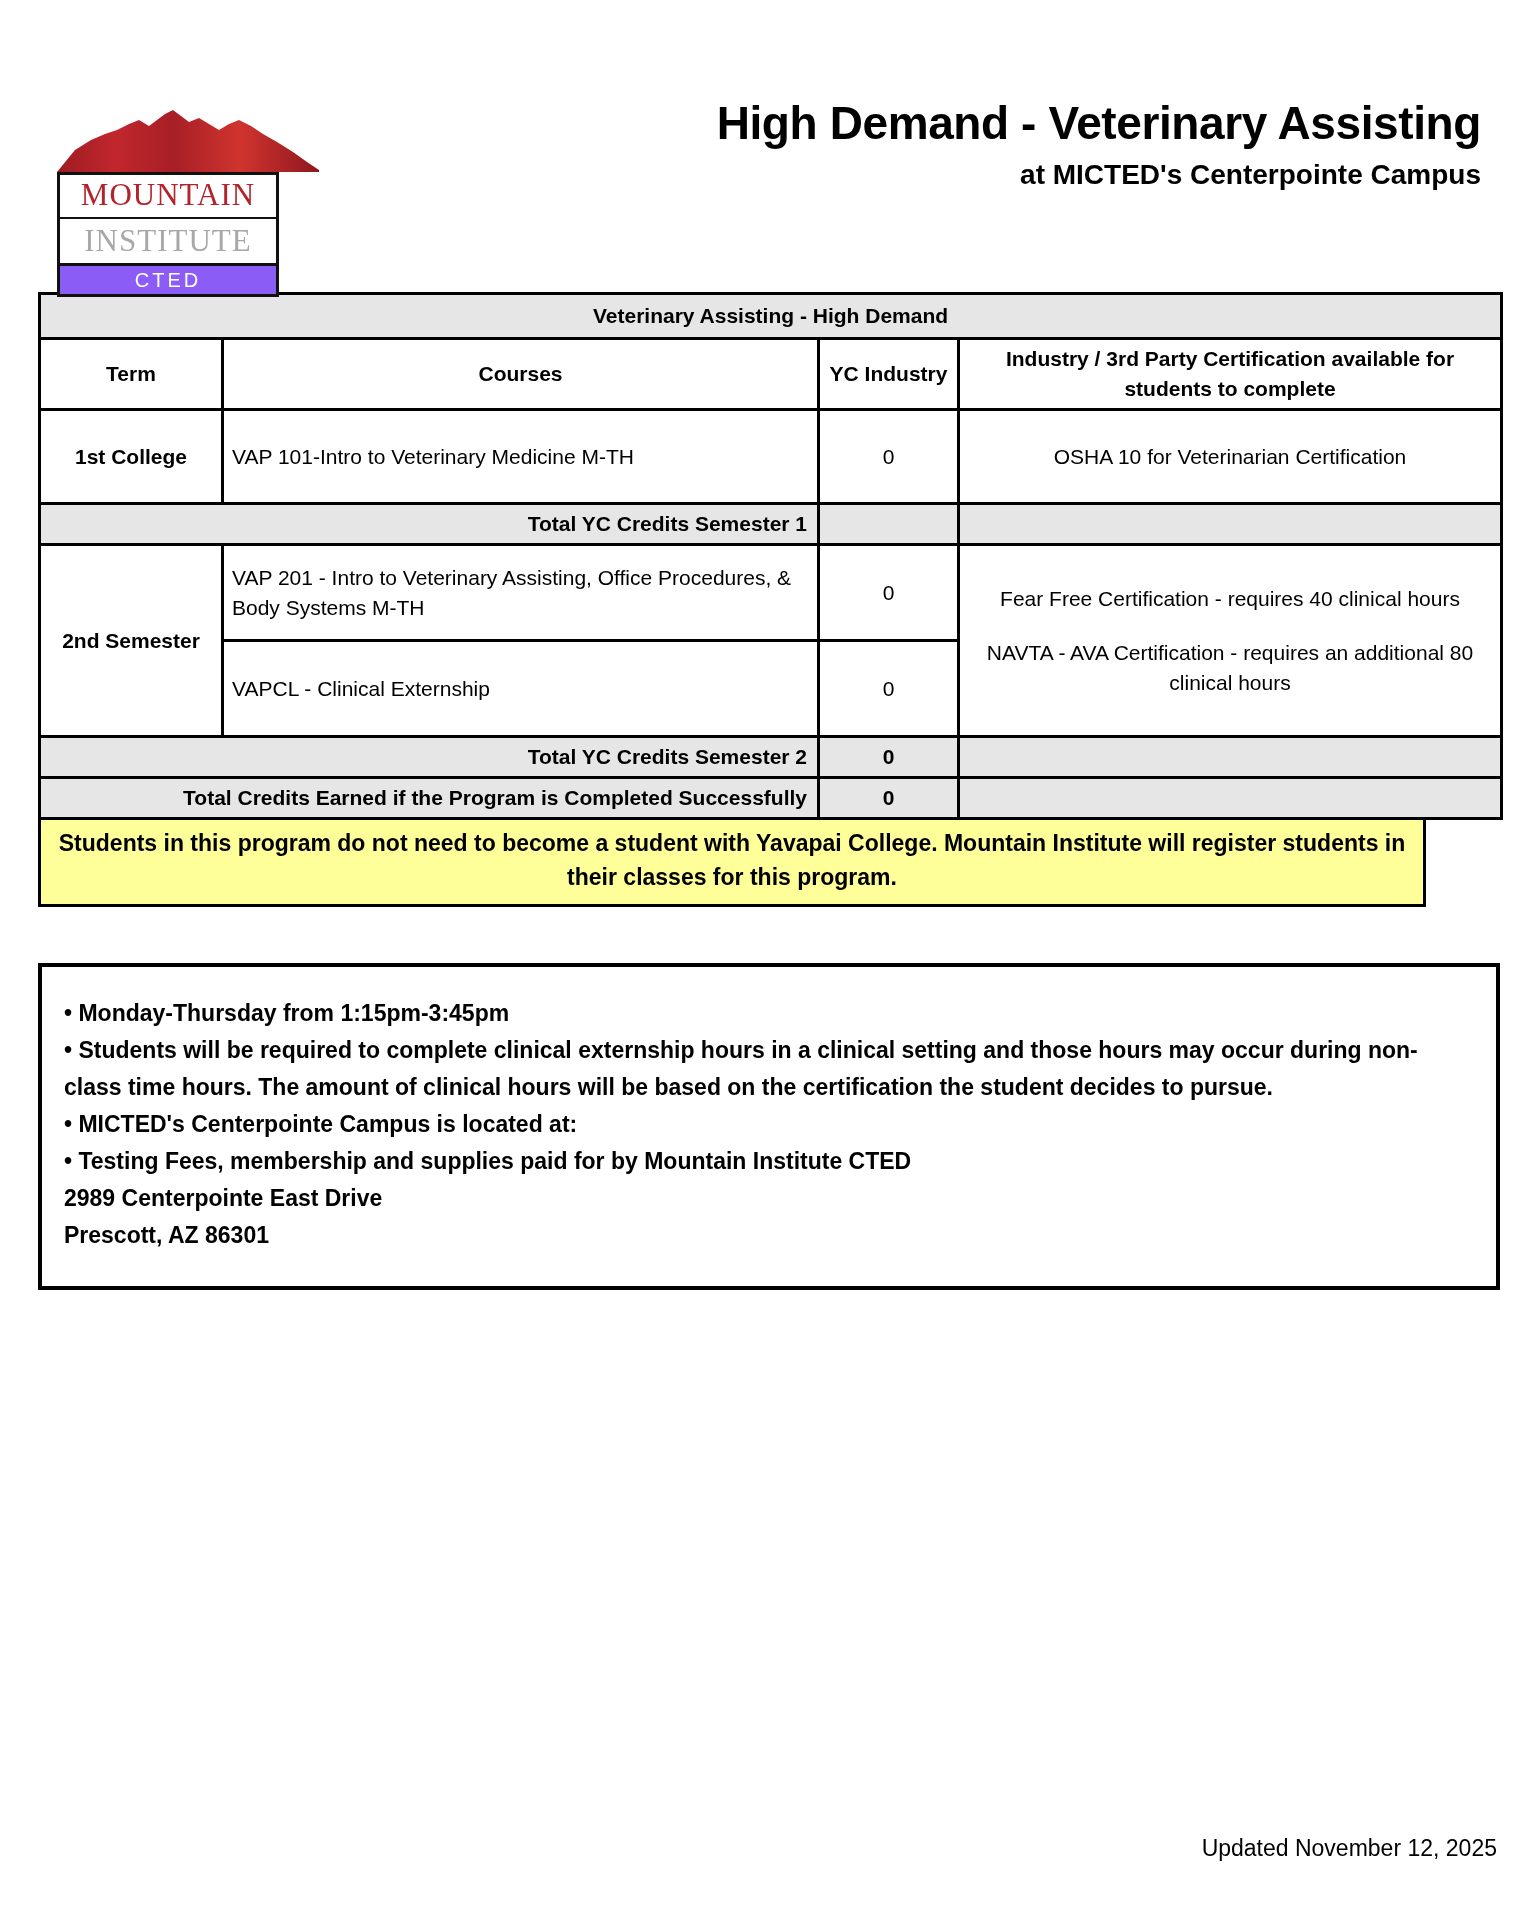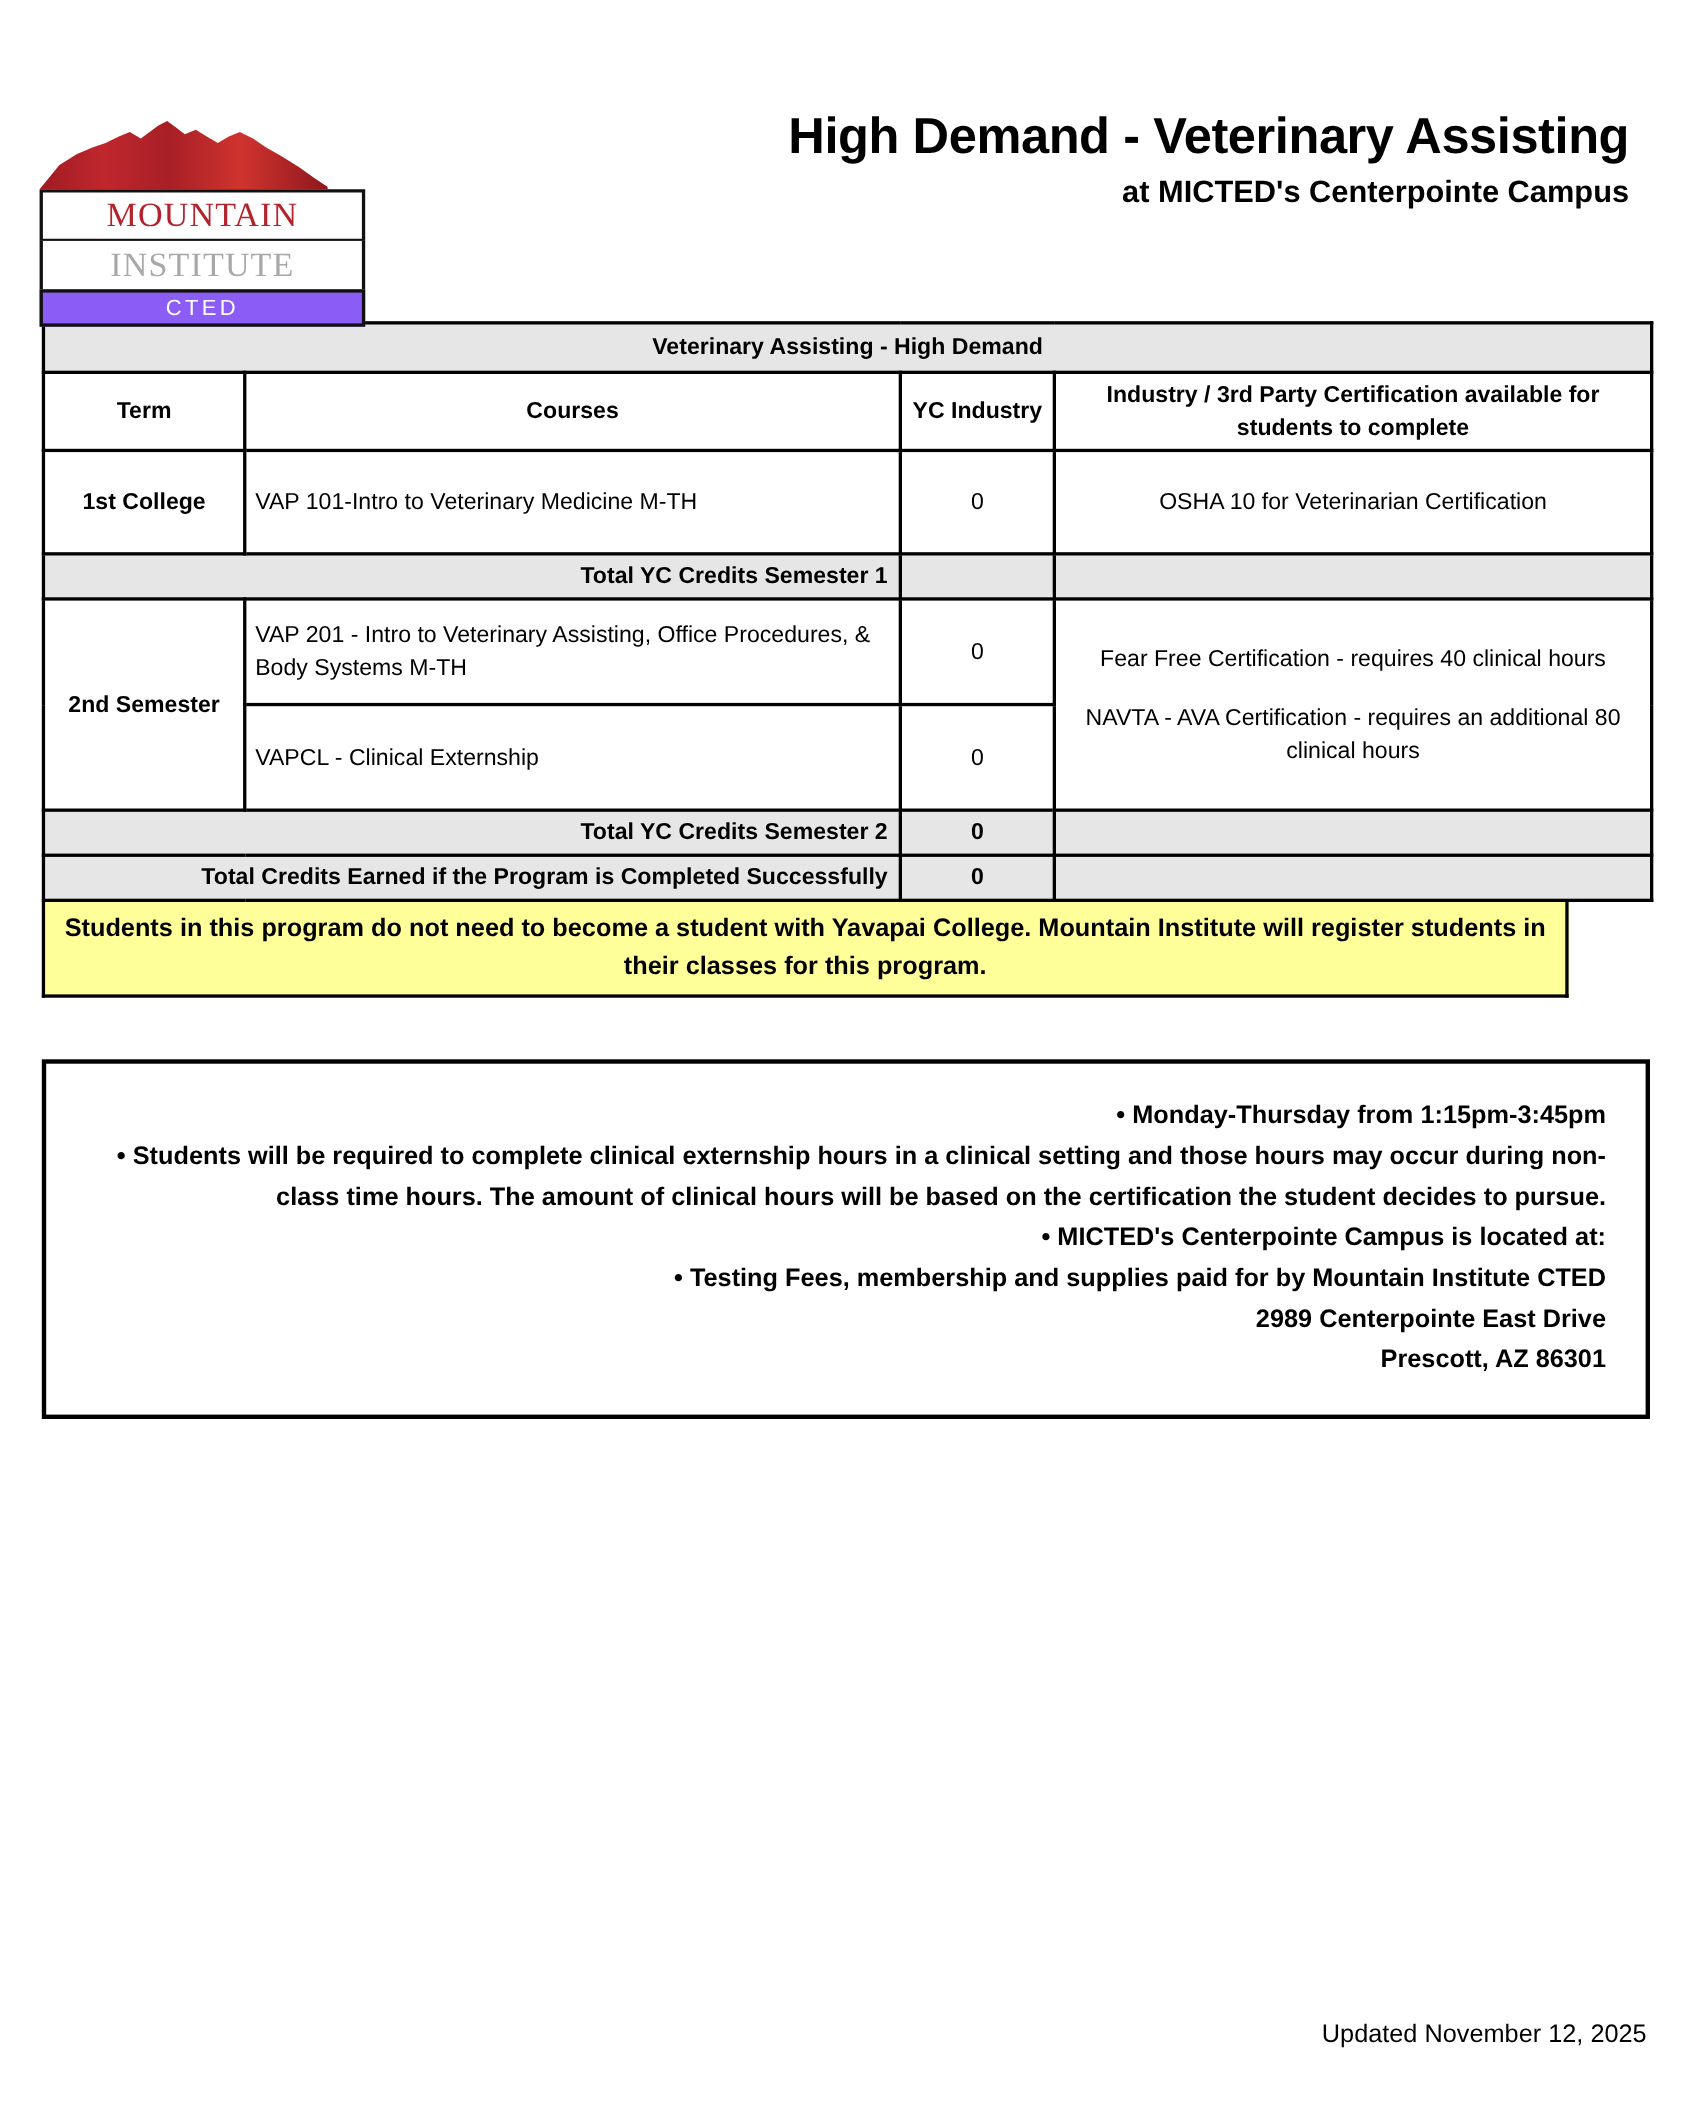--- a/index.html
+++ b/index.html
@@ -26,23 +26,23 @@
 
   
   .header {
     position: relative;
     height: 200px;
     padding-top: 95px;
     box-sizing: border-box;
   }
   .logo {
     position: absolute;
-    left: 36px;
+    left: 57px;
     top: 108px;
-    width: 296px;
+    width: 222px;
   }
   .logo-peak {
     width: 262px;
     height: 64px;
     display: block;
   }
   .logo-band {
     border: 3px solid #111111;
     background: #ffffff;
     box-sizing: border-box;
@@ -186,21 +186,21 @@
     width: 1388px;
   }
 
   
   .notes-box {
     margin: 56px 38px 0 38px;
     border: 4px solid #000000;
     width: 1462px;
     box-sizing: border-box;
     padding: 28px 36px 32px 22px;
-    text-align: right;
+    text-align: left;
   }
   .notes-box p {
     margin: 0;
     font-size: 23px;
     font-weight: bold;
     line-height: 37px;
   }
 
   
   .updated {

